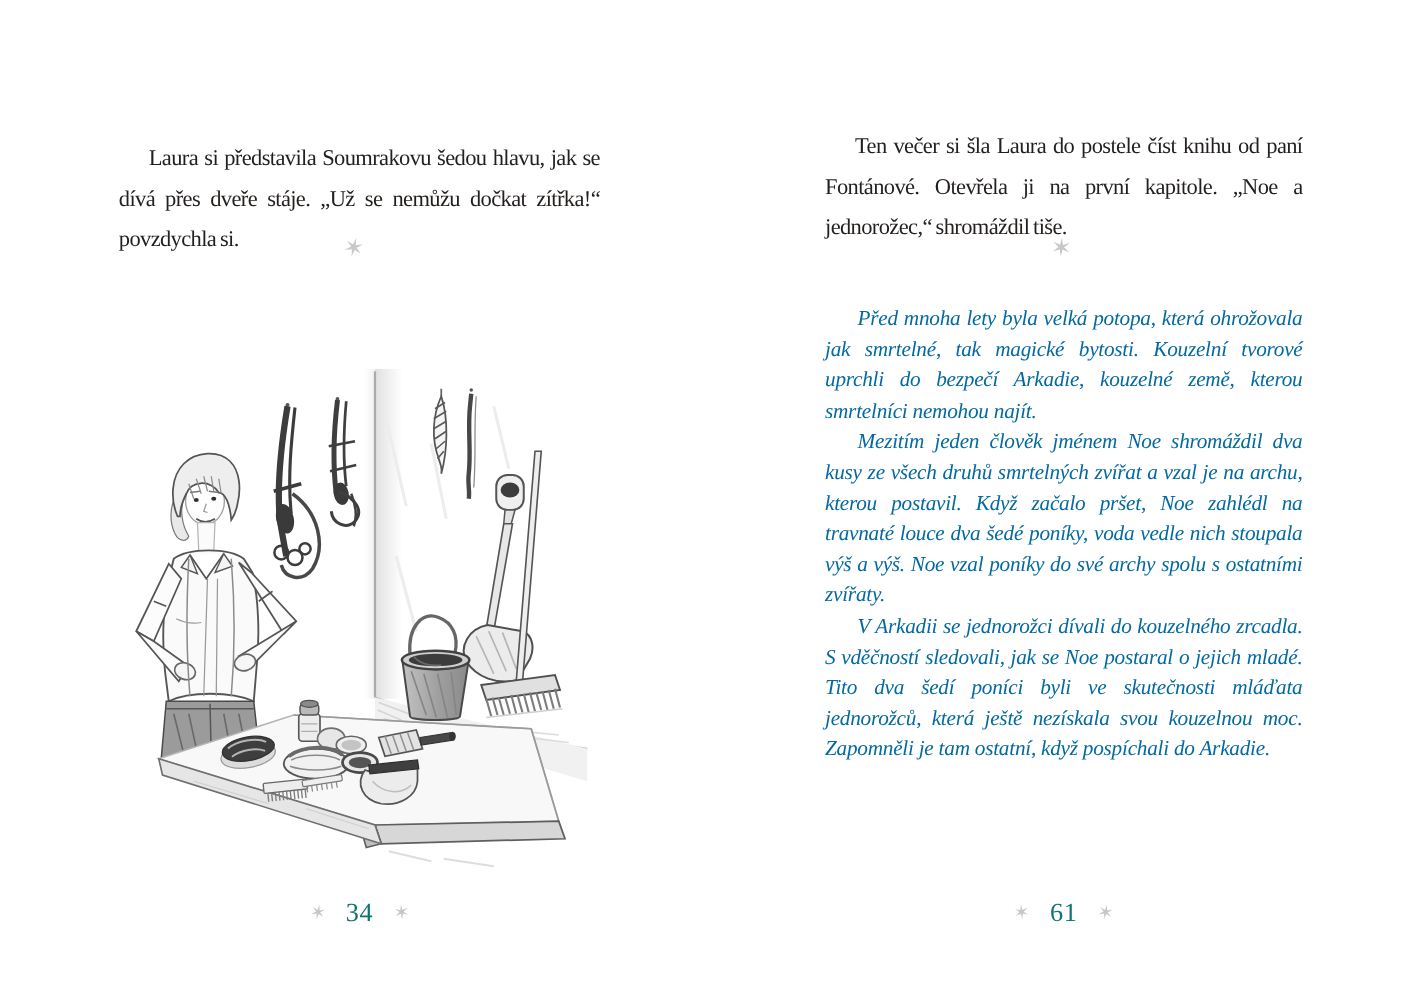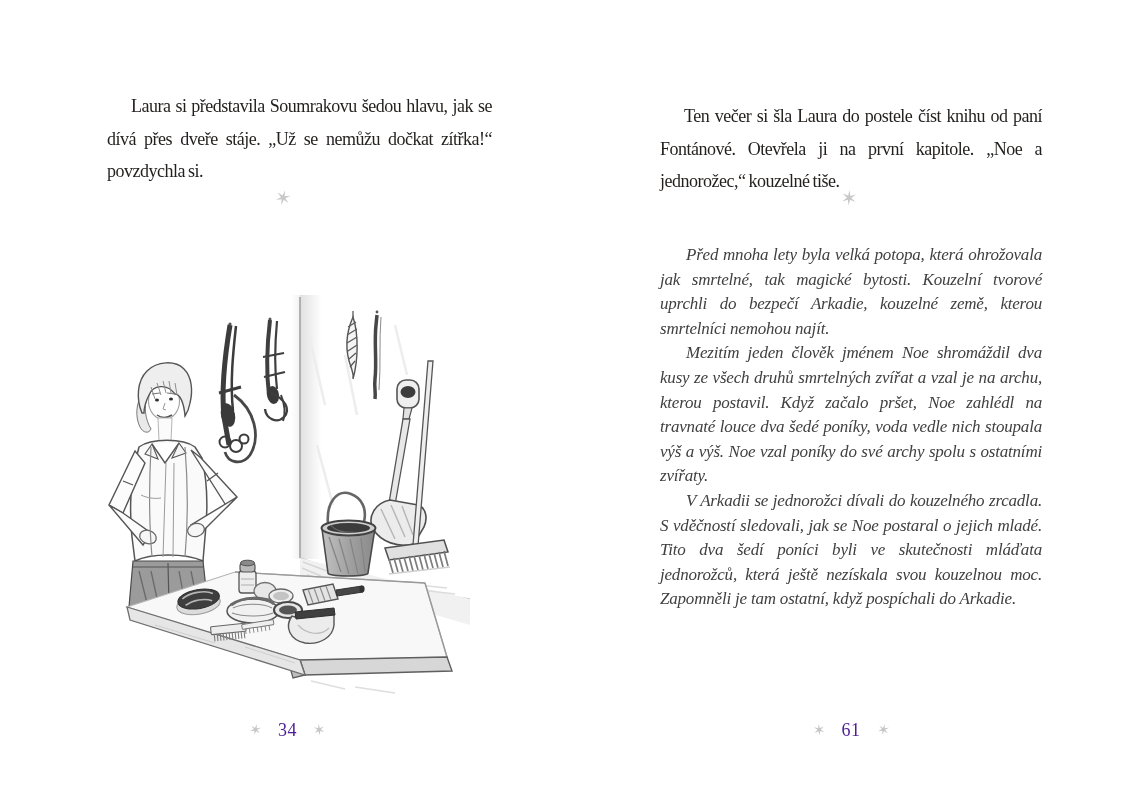--- a/index.html
+++ b/index.html
@@ -7,47 +7,47 @@
     width:1132px;height:800px;position:relative;overflow:hidden;
     background:#ffffff;color:#221f1d;
     font-family:"Liberation Serif", serif;
   }
   .para{
     position:absolute;text-align:justify;
     font-size:18px;line-height:32.5px;
     letter-spacing:-0.5px;word-spacing:-1px;
     text-indent:24px;color:#221f1d;
   }
-  .para-left{left:95px;top:72px;width:385px;margin-left:12px;}
+  .para-left{left:95px;top:92px;width:385px;}
   .para-right{left:660px;top:82px;width:382px;}
   .story{
     position:absolute;left:660px;top:243px;width:382px;
     font-style:italic;font-size:17px;line-height:24.6px;
-    letter-spacing:-0.2px;text-align:justify;color:#404040;
+    letter-spacing:-0.2px;text-align:justify;color:#0369a1;
   }
   .story p{margin:0;text-indent:26px;}
   .star{
     position:absolute;font-family:"DejaVu Sans",sans-serif;
     color:#c8c8c8;font-size:20px;line-height:20px;width:24px;text-align:center;
     user-select:none;
   }
   .star-mid-left{left:271px;top:188px;transform:rotate(14deg);}
   .star-mid-right{left:837px;top:188px;transform:rotate(4deg);}
   .footer{
     position:absolute;top:717px;display:flex;align-items:center;justify-content:center;
     gap:16px;height:26px;
   }
   .footer-left{left:95px;width:385px;}
   .footer-right{left:660px;width:382px;}
   .footer .fstar{
     font-family:"DejaVu Sans",sans-serif;color:#c6c6c6;font-size:15px;line-height:15px;
   }
   .footer .fstar.tilt-a{transform:rotate(12deg);}
   .footer .fstar.tilt-b{transform:rotate(-6deg);}
-  .pagenum{font-size:18px;color:#4c1d95;letter-spacing:0.5px;}
+  .pagenum{font-size:21px;color:#0f766e;letter-spacing:0.5px;}
   figure.illustration{
     position:absolute;left:95px;top:295px;width:375px;height:410px;margin:0;
   }
 </style>
 </head>
 <body>
 
 <p class="para para-left">Laura si představila Soumrakovu šedou hlavu, jak se dívá přes dveře stáje. „Už se nemůžu dočkat zítřka!“ povzdychla si.</p>
 
 <div class="star star-mid-left">✶</div>
@@ -228,21 +228,21 @@
     </g>
   </svg>
 </figure>
 
 <div class="footer footer-left">
   <span class="fstar tilt-a">✶</span>
   <span class="pagenum">34</span>
   <span class="fstar tilt-b">✶</span>
 </div>
 
-<p class="para para-right">Ten večer si šla Laura do postele číst knihu od paní Fontánové. Otevřela ji na první kapitole. „Noe a jednorožec,“ kouzelné tiše.</p>
+<p class="para para-right">Ten večer si šla Laura do postele číst knihu od paní Fontánové. Otevřela ji na první kapitole. „Noe a jednorožec,“ shromáždil tiše.</p>
 
 <div class="star star-mid-right">✶</div>
 
 <div class="story">
   <p>Před mnoha lety byla velká potopa, která ohrožovala jak smrtelné, tak magické bytosti. Kouzelní tvorové uprchli do bezpečí Arkadie, kouzelné země, kterou smrtelníci nemohou najít.</p>
   <p>Mezitím jeden člověk jménem Noe shromáždil dva kusy ze všech druhů smrtelných zvířat a vzal je na archu, kterou postavil. Když začalo pršet, Noe zahlédl na travnaté louce dva šedé poníky, voda vedle nich stoupala výš a výš. Noe vzal poníky do své archy spolu s ostatními zvířaty.</p>
   <p>V Arkadii se jednorožci dívali do kouzelného zrcadla. S vděčností sledovali, jak se Noe postaral o jejich mladé. Tito dva šedí poníci byli ve skutečnosti mláďata jednorožců, která ještě nezískala svou kouzelnou moc. Zapomněli je tam ostatní, když pospíchali do Arkadie.</p>
 </div>
 
 <div class="footer footer-right">

